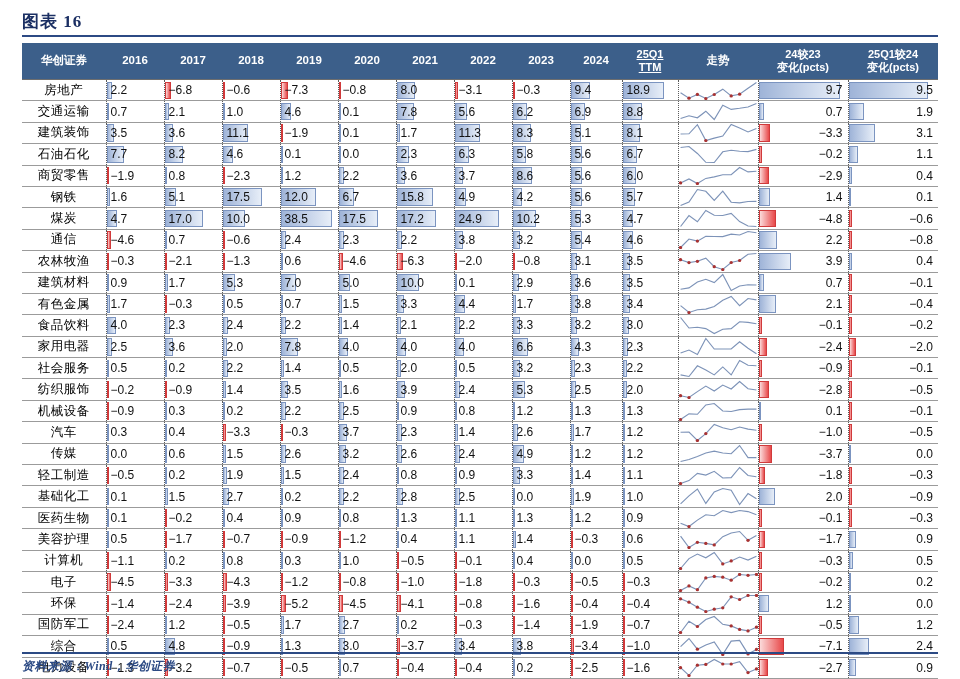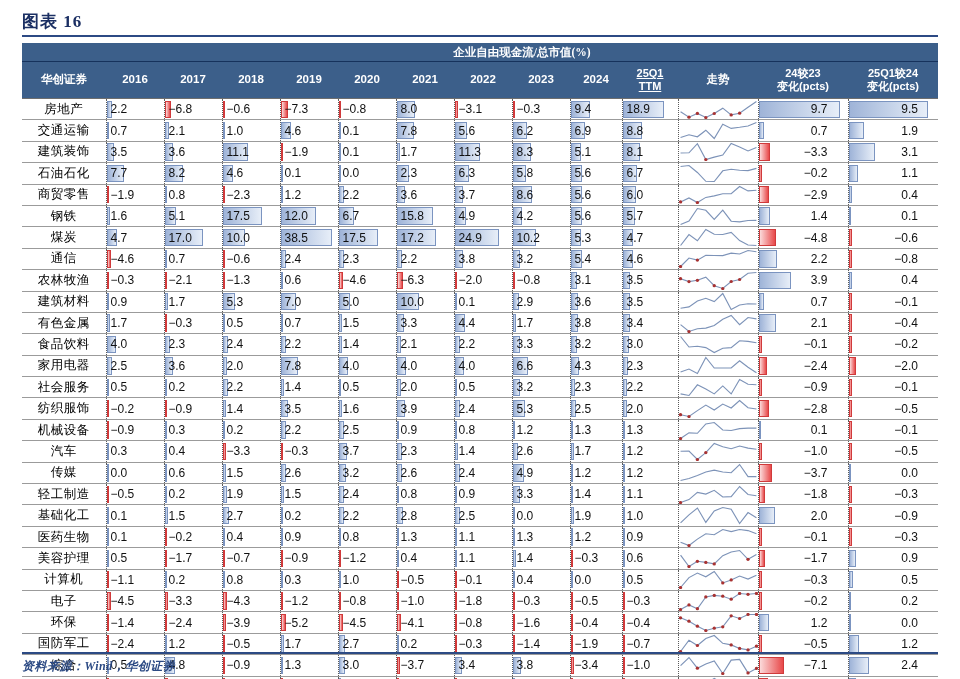--- a/index.html
+++ b/index.html
@@ -83,21 +83,21 @@
   td.dc .bar.neg{
     background:linear-gradient(to left,#e8494a,#fbdada);
     border-color:#d03a3b;
   }
   td.dc .txt{
     position:absolute;left:0;right:0;top:0;bottom:0;
     display:flex;align-items:center;
     padding-left:4px;
     font-variant-numeric:tabular-nums;
   }
-  td.dc.rt .txt{justify-content:flex-end;padding-right:20px;padding-left:0;}
+  td.dc.rt .txt{justify-content:flex-end;padding-right:5px;padding-left:0;}
   
   td.spark{border-left:1px dotted #5a5a5a;}
   td.spark svg{display:block;width:100%;height:19px;}
 
   
   #bottom-rule{
     position:absolute;left:22px;top:652px;width:916px;height:2px;background:#2c4a84;
   }
   #source{
     position:absolute;left:22px;top:658px;
@@ -126,24 +126,20 @@
         <col style="width:58px">
         <col style="width:58px">
       <col style="width:58px">
         <col style="width:52px">
         <col style="width:56px">
         <col style="width:80px">
       <col style="width:90px">
         <col style="width:90px">
     </colgroup>
     <thead>
-      <tr class="hdr-top">
-        <td></td>
-        <td colspan="13">企业自由现金流/总市值(%)</td>
-      </tr>
       <tr class="hdr-main" id="hdr-main-row">
           <td>华创证券</td>
           <td>2016</td>
           <td>2017</td>
           <td>2018</td>
           <td>2019</td>
           <td>2020</td>
           <td>2021</td>
           <td>2022</td>
           <td>2023</td>

